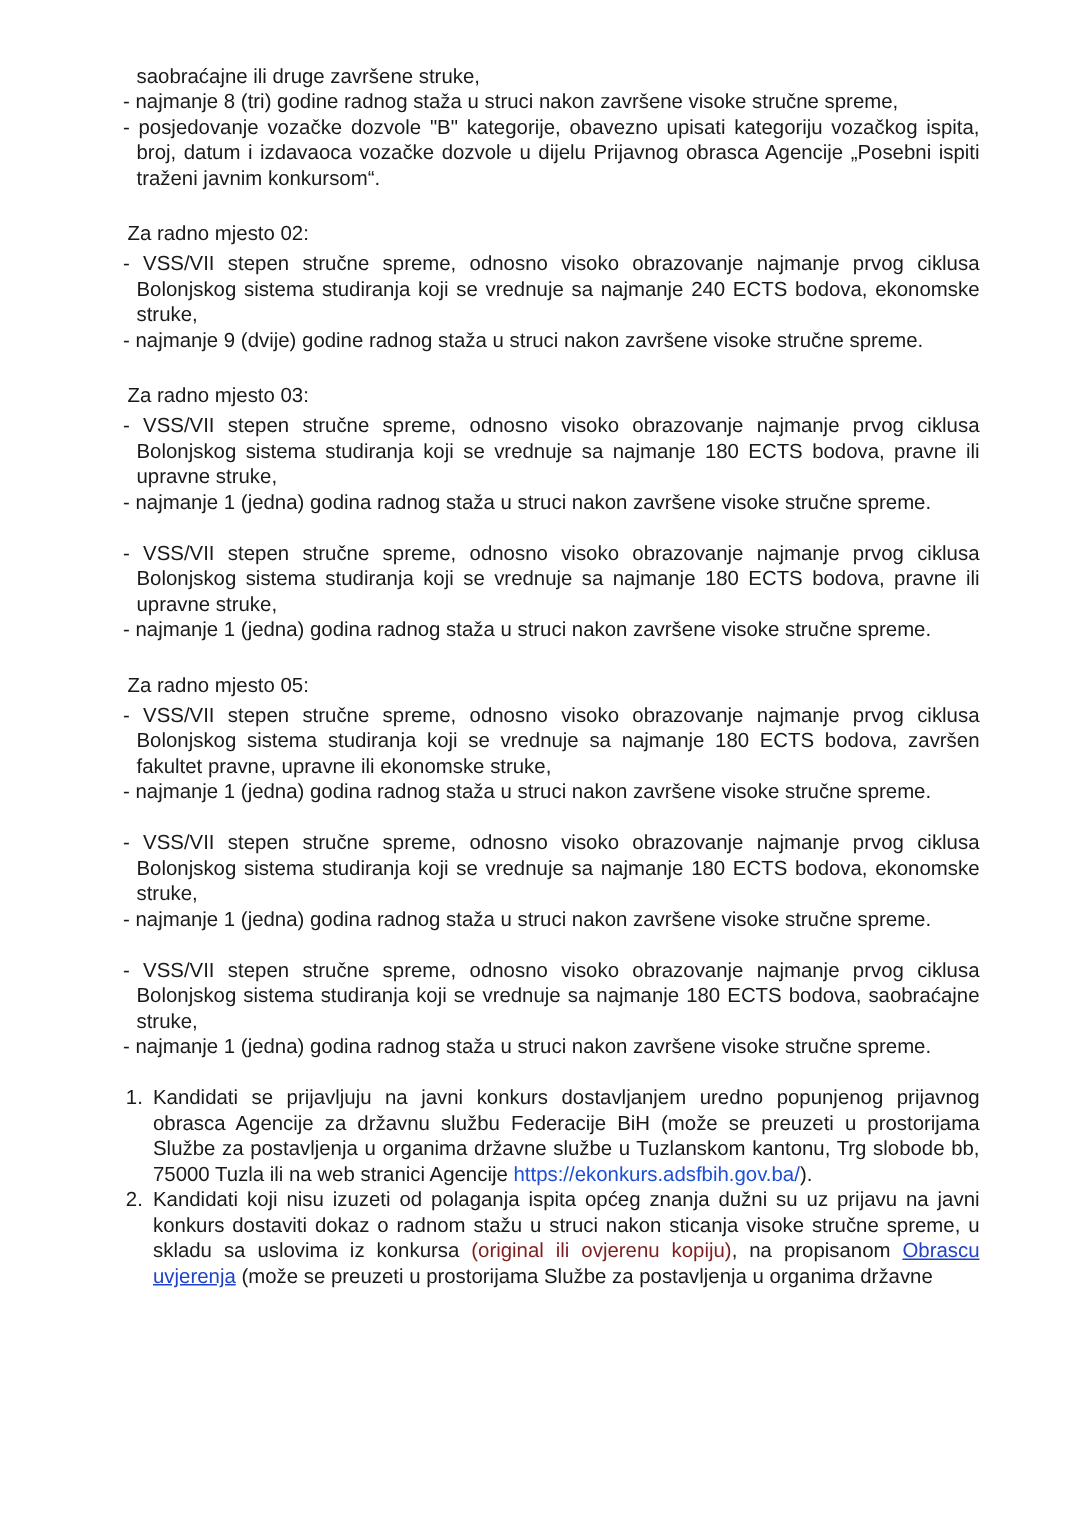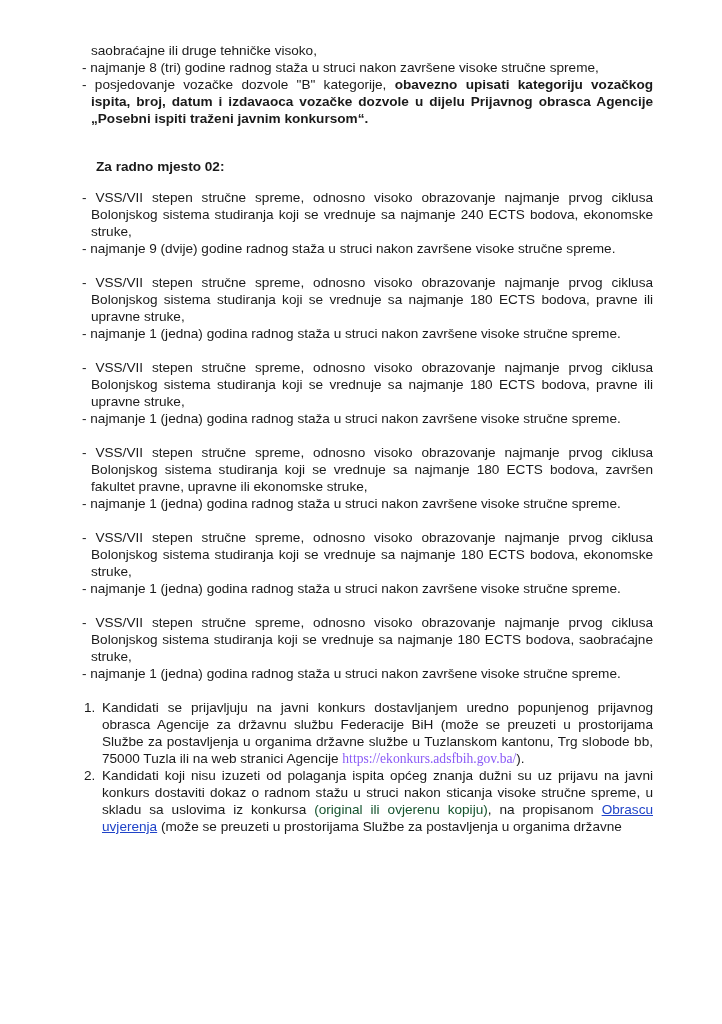--- a/index.html
+++ b/index.html
@@ -5,58 +5,60 @@
   html, body { margin: 0; padding: 0; background: #ffffff; }
   body { width: 722px; height: 1024px; overflow: hidden; position: relative; }
   .page {
     position: absolute; left: 82px; top: 42px; width: 571px;
     font-family: "Liberation Sans", sans-serif; font-size: 13.6px; line-height: 17px;
     color: #1a1a1a;
   }
   p { margin: 0; text-align: justify; }
   .ind { padding-left: 9px; }
   .dash { padding-left: 9px; text-indent: -9px; }
-  .b { font-weight: bold; }
+  .b { font-weight: normal; }
   .gap { height: 17px; }
-  .section-title { font-weight: bold; margin: 14px; }
+  .section-title { font-weight: normal; margin: 3px; }
   ol { margin: 0; padding-left: 17px; }
   ol li { text-align: justify; padding-left: 3px; }
-  .link { color: #8b5cf6; font-family: Liberation Serif, serif; }
+  .link { color: #1d4ed8; }
   .ulink { color: #1f43c8; text-decoration: underline; }
-  .red { color: #14532d; }
+  .red { color: #7f1d1d; }
 </style>
 </head>
 <body>
 
 <div class="page">
-  <p class="ind">saobraćajne ili druge tehničke visoko,</p>
+  <p class="ind">saobraćajne ili druge završene struke,</p>
   <p class="dash">- najmanje 8 (tri) godine radnog staža u struci nakon završene visoke stručne spreme,</p>
   <p class="dash"><span>- posjedovanje vozačke dozvole "B" kategorije, </span><span class="b">obavezno upisati kategoriju vozačkog ispita, broj, datum i izdavaoca vozačke dozvole u dijelu Prijavnog obrasca Agencije „Posebni ispiti traženi javnim konkursom“.</span></p>
   <div class="gap"></div>
 
   <div>
     <p class="section-title">Za radno mjesto 02:</p>
     <p class="dash">- VSS/VII stepen stručne spreme, odnosno visoko obrazovanje najmanje prvog ciklusa Bolonjskog sistema studiranja koji se vrednuje sa najmanje 240 ECTS bodova, ekonomske struke,</p>
     <p class="dash">- najmanje 9 (dvije) godine radnog staža u struci nakon završene visoke stručne spreme.</p>
   </div>
   <div class="gap"></div>
 
   <div>
+    <p class="section-title">Za radno mjesto 03:</p>
     <p class="dash">- VSS/VII stepen stručne spreme, odnosno visoko obrazovanje najmanje prvog ciklusa Bolonjskog sistema studiranja koji se vrednuje sa najmanje 180 ECTS bodova, pravne ili upravne struke,</p>
     <p class="dash">- najmanje 1 (jedna) godina radnog staža u struci nakon završene visoke stručne spreme.</p>
   </div>
   <div class="gap"></div>
 
   <div>
     <p class="dash">- VSS/VII stepen stručne spreme, odnosno visoko obrazovanje najmanje prvog ciklusa Bolonjskog sistema studiranja koji se vrednuje sa najmanje 180 ECTS bodova, pravne ili upravne struke,</p>
     <p class="dash">- najmanje 1 (jedna) godina radnog staža u struci nakon završene visoke stručne spreme.</p>
   </div>
   <div class="gap"></div>
 
   <div>
+    <p class="section-title">Za radno mjesto 05:</p>
     <p class="dash">- VSS/VII stepen stručne spreme, odnosno visoko obrazovanje najmanje prvog ciklusa Bolonjskog sistema studiranja koji se vrednuje sa najmanje 180 ECTS bodova, završen fakultet pravne, upravne ili ekonomske struke,</p>
     <p class="dash">- najmanje 1 (jedna) godina radnog staža u struci nakon završene visoke stručne spreme.</p>
   </div>
   <div class="gap"></div>
 
   <div>
     <p class="dash">- VSS/VII stepen stručne spreme, odnosno visoko obrazovanje najmanje prvog ciklusa Bolonjskog sistema studiranja koji se vrednuje sa najmanje 180 ECTS bodova, ekonomske struke,</p>
     <p class="dash">- najmanje 1 (jedna) godina radnog staža u struci nakon završene visoke stručne spreme.</p>
   </div>
   <div class="gap"></div>

